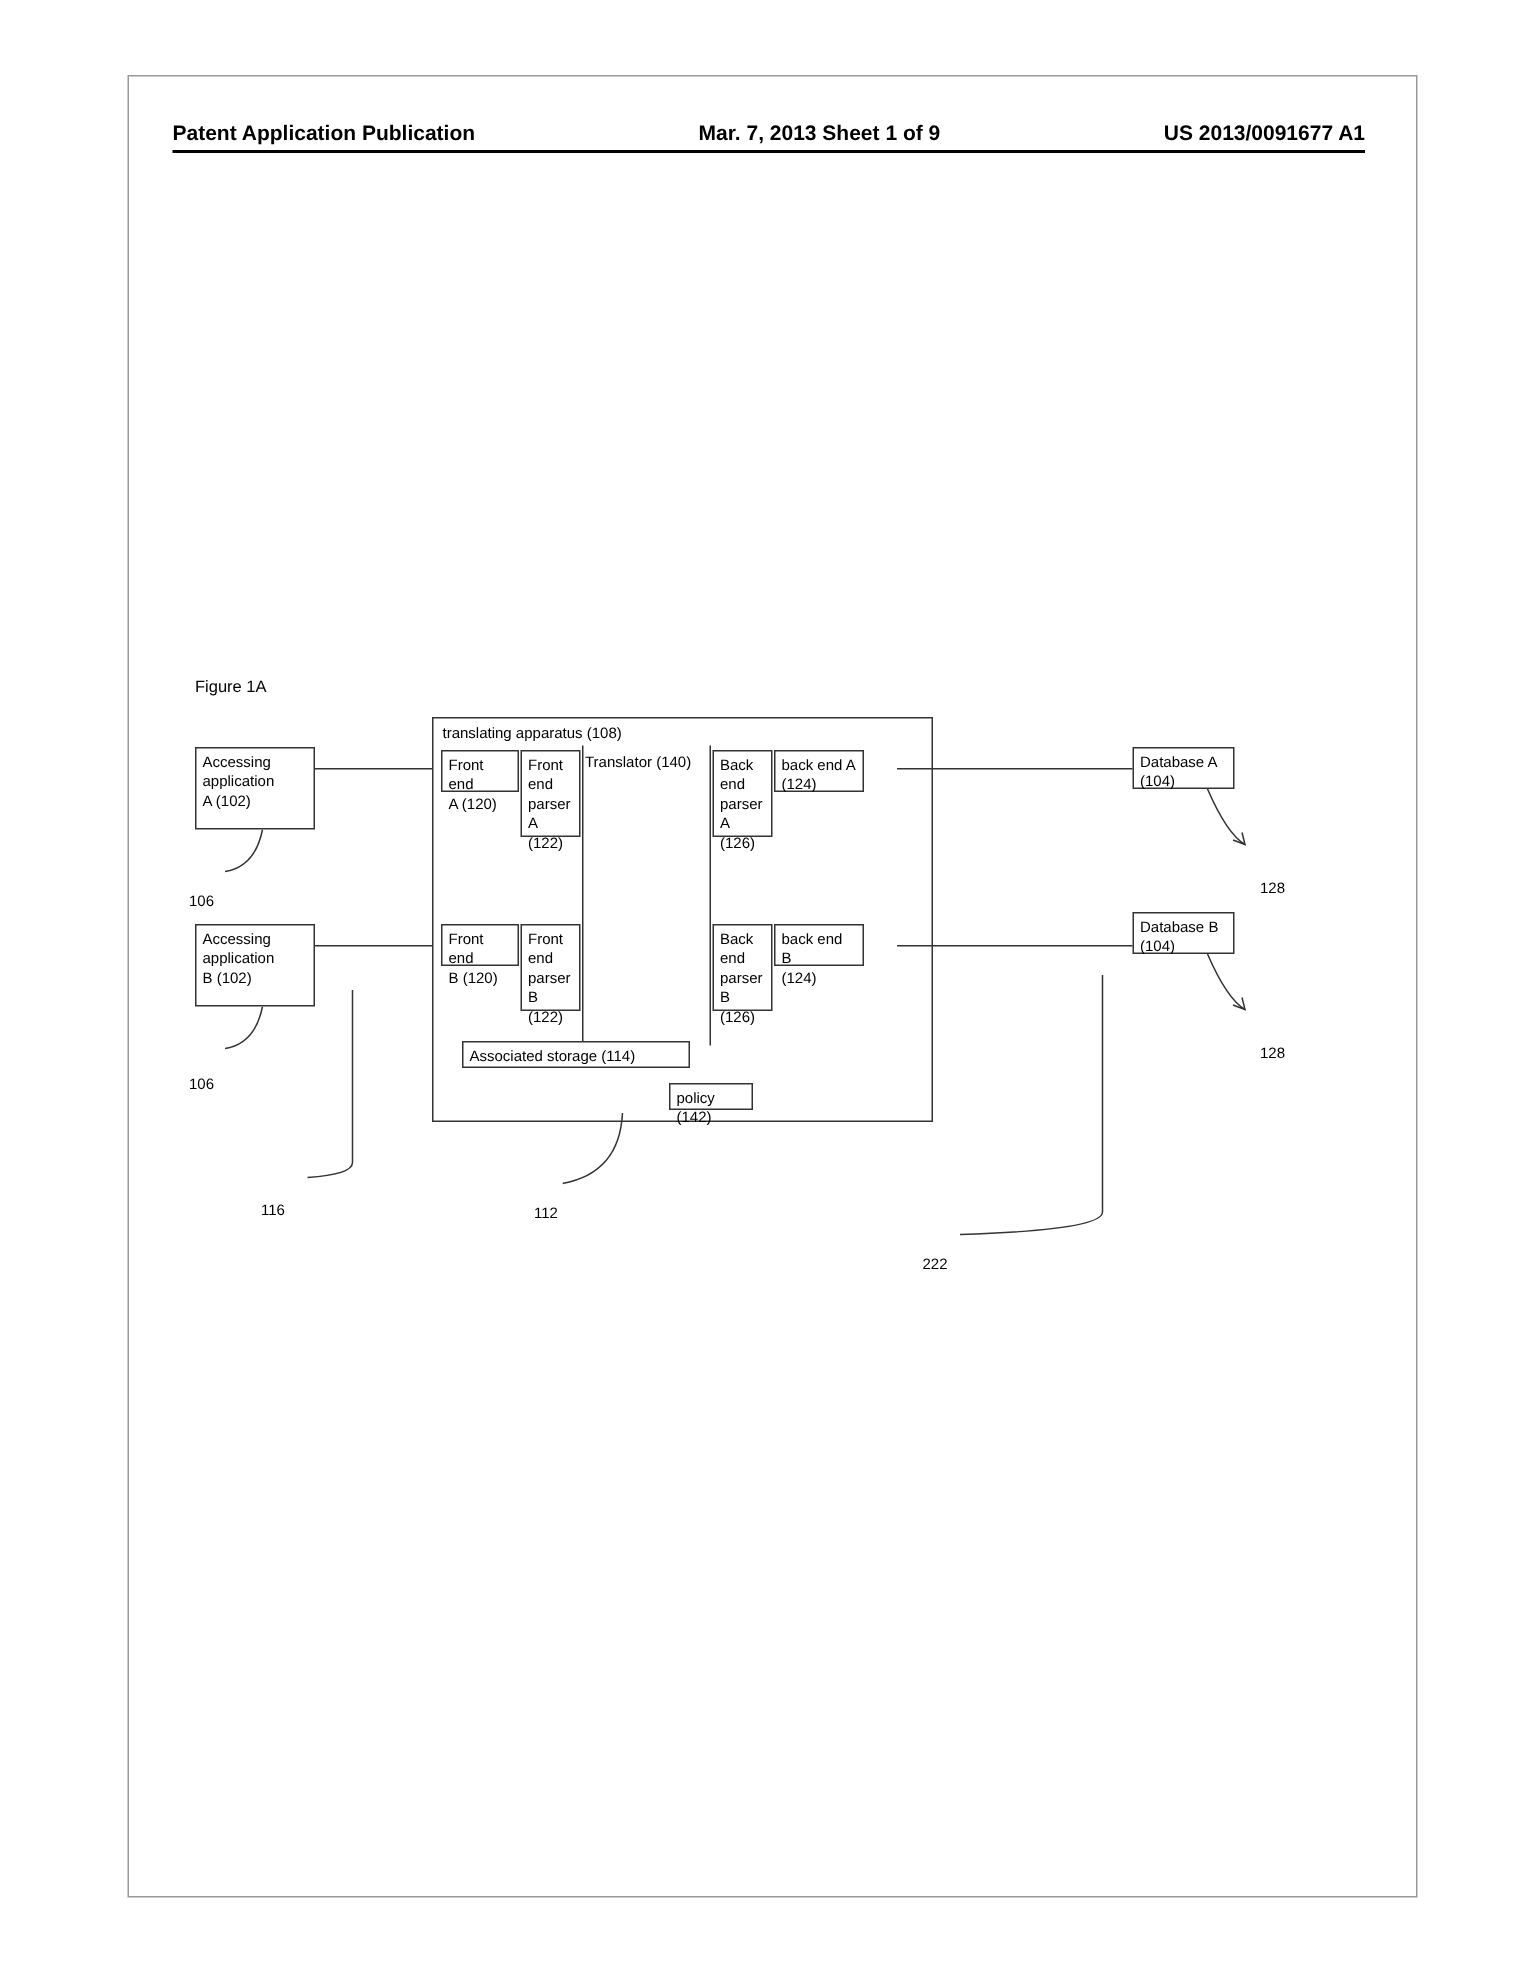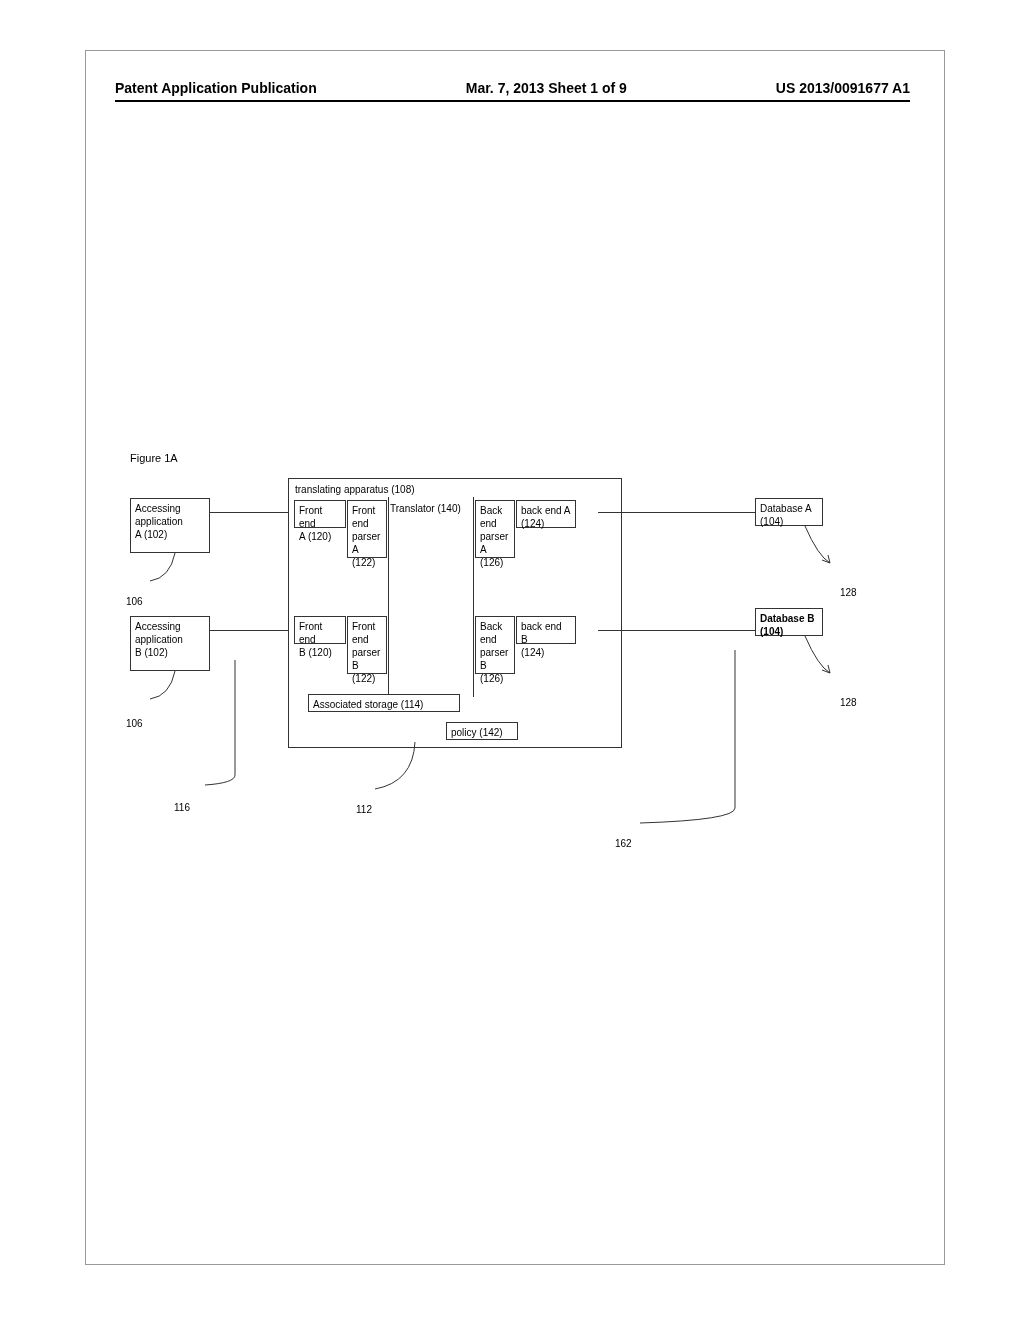--- a/index.html
+++ b/index.html
@@ -116,26 +116,26 @@
 <div class="box" style="top:616px; left:475px; width:40px; height:58px; white-space:pre-line;">Back
 end
 parser B
 (126)</div>
 
 <div class="box" style="top:616px; left:516px; width:60px; height:28px; white-space:pre-line;">back end B
 (124)</div>
 
 <div class="box" style="top:694px; left:308px; width:152px; height:18px;">Associated storage (114)</div>
 
-<div class="box" style="top:722px; left:446px; width:72px; height:18px;">policy (142)</div>
+<div class="box" style="top:722px; left:446px; width:56px; height:18px;">policy (142)</div>
 
 <div class="box" style="top:498px; left:755px; width:68px; height:28px; white-space:pre-line;">Database A
 (104)</div>
 
-<div class="box" style="top:608px; left:755px; width:68px; height:28px; white-space:pre-line;font-weight:bold;">Database B
+<div class="box" style="top:608px; left:755px; width:68px; height:28px; white-space:pre-line;">Database B
 (104)</div>
 
 <div class="conn-h" style="top:512px; left:210px; width:78px;"></div>
 <div class="conn-h" style="top:630px; left:210px; width:78px;"></div>
 <div class="conn-h" style="top:512px; left:598px; width:157px;"></div>
 <div class="conn-h" style="top:630px; left:598px; width:157px;"></div>
 
 <svg class="curve" style="top:553px; left:150px;" width="30" height="35">
   <path d="M 25 0 Q 20 25 0 28" stroke="#333" fill="none" stroke-width="1"></path>
 </svg>
@@ -152,21 +152,21 @@
 <div class="ref-num" style="top:784px; left:174px;">116</div>
 
 <svg class="curve" style="top:742px; left:375px;" width="50" height="55">
   <path d="M 40 0 Q 38 40 0 47" stroke="#333" fill="none" stroke-width="1"></path>
 </svg>
 <div class="ref-num" style="top:786px; left:356px;">112</div>
 
 <svg class="curve" style="top:650px; left:640px;" width="100" height="180">
   <path d="M 95 0 L 95 158 Q 95 170 0 173" stroke="#333" fill="none" stroke-width="1"></path>
 </svg>
-<div class="ref-num" style="top:820px; left:615px;">162</div>
+<div class="ref-num" style="top:820px; left:615px;">222</div>
 
 <svg class="curve" style="top:526px; left:800px;" width="40" height="45">
   <path d="M 5 0 Q 18 30 30 37" stroke="#333" fill="none" stroke-width="1"></path>
   <path d="M 22 34 L 30 37 L 28 29" stroke="#333" fill="none" stroke-width="1"></path>
 </svg>
 <div class="ref-num" style="top:569px; left:840px;">128</div>
 
 <svg class="curve" style="top:636px; left:800px;" width="40" height="45">
   <path d="M 5 0 Q 18 30 30 37" stroke="#333" fill="none" stroke-width="1"></path>
   <path d="M 22 34 L 30 37 L 28 29" stroke="#333" fill="none" stroke-width="1"></path>

